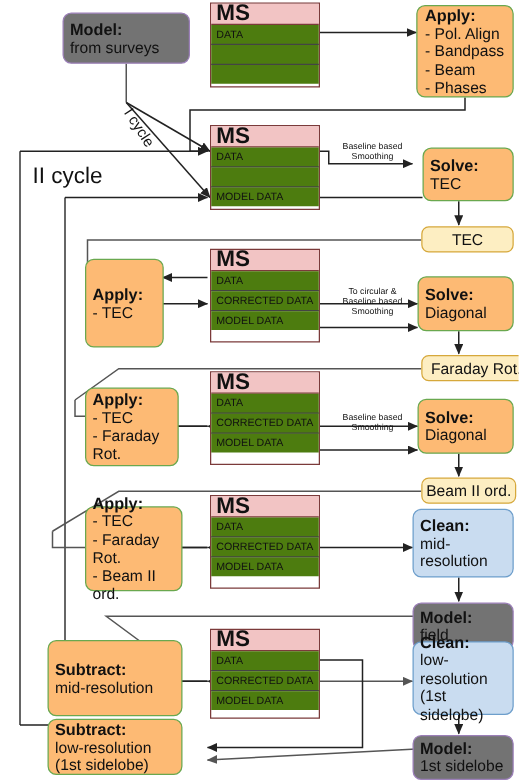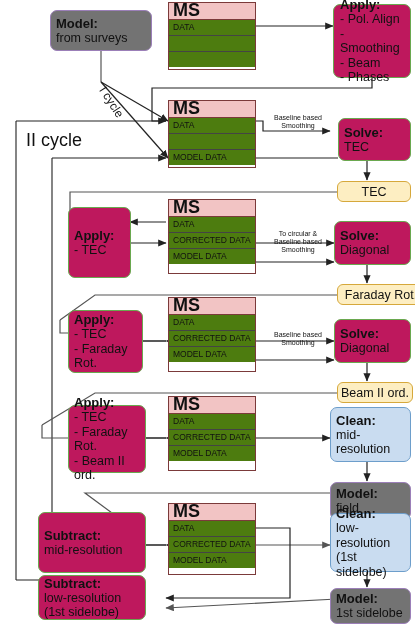--- a/index.html
+++ b/index.html
@@ -2,21 +2,21 @@
 <html><head>
 <meta charset="utf-8">
 <style>
   html,body{margin:0;padding:0;background:#ffffff;}
   body{font-family:"Liberation Sans", sans-serif;}
   #canvas{position:relative;width:415px;height:624px;overflow:hidden;background:#fff;}
   .box{position:absolute;box-sizing:border-box;border-radius:7px;border:1.4px solid #555;
        display:flex;flex-direction:column;justify-content:center;padding:2px 5px;}
   .box .t1{font-weight:bold;font-size:13px;line-height:15px;color:#111;}
   .box .t2{font-size:12.5px;line-height:14.5px;color:#111;}
-  .green{background:#be185d;border-color:#6aa84f;}
+  .green{background:#fdba74;border-color:#6aa84f;}
   .purple{background:#737373;border-color:#9b7fb8;}
   .blue{background:#c9dcf0;border-color:#6d9ecb;}
   .ybox{position:absolute;box-sizing:border-box;border-radius:6px;border:1.4px solid #d6a83b;
         background:#fdeec2;display:flex;align-items:center;justify-content:center;
         font-size:12.5px;color:#111;}
   
   .ms{position:absolute;box-sizing:border-box;border:1.4px solid #7b3a3a;background:#fff;}
   .ms .hd{background:#f2c4c4;border-bottom:1.4px solid #7b3a3a;font-weight:bold;font-size:18px;
           padding:0 4px;height:16px;line-height:15px;color:#111;}
   .ms .rw{border-bottom:1px solid #444;font-size:8.5px;padding:0 4px;height:15px;line-height:15px;
@@ -121,21 +121,21 @@
   <div class="ms" style="left:168px;top:2px;width:88px;height:68px;">
     <div class="hd">MS</div>
     <div class="rw">DATA</div>
     <div class="rw"></div>
     <div class="rw last"></div>
   </div>
 
   <div class="box green" style="left:333px;top:4px;width:78px;height:74px;padding-left:6px;">
     <div class="t1">Apply:</div>
     <div class="t2">- Pol. Align</div>
-    <div class="t2">- Smoothing</div>
+    <div class="t2">- Bandpass</div>
     <div class="t2">- Beam</div>
     <div class="t2">- Phases</div>
   </div>
 
   <div class="rot" style="left:108px;top:84px;transform:rotate(57deg);">I cycle</div>
   <div class="cyc" style="left:26px;top:130px;">II cycle</div>
 
   <div class="ms" style="left:168px;top:100px;width:88px;height:68px;">
     <div class="hd">MS</div>
     <div class="rw">DATA</div>

